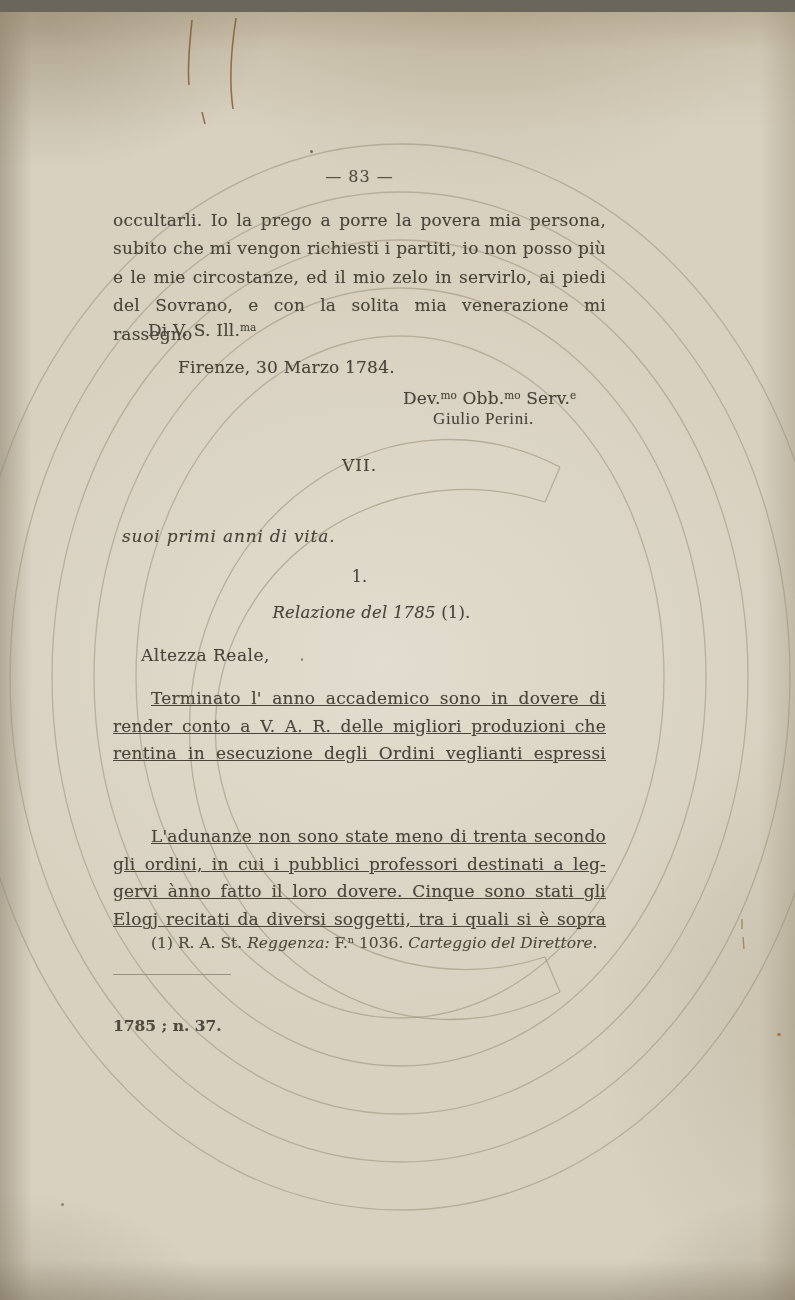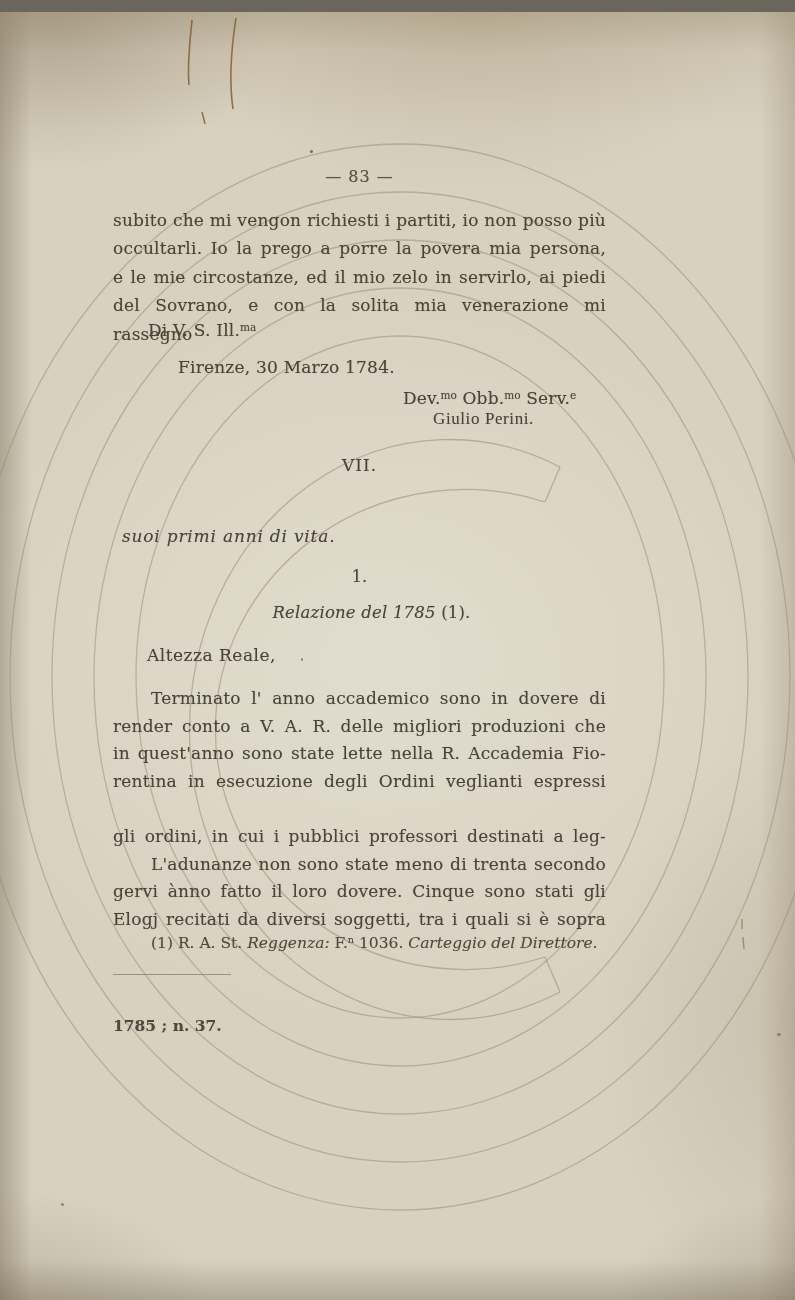--- a/index.html
+++ b/index.html
@@ -31,21 +31,21 @@
     white-space:nowrap;
   }
   .block{
     position:absolute;
     left:113px;width:493px;
     font-size:17px;line-height:28.4px;
     color:#4a453b;
     text-shadow:0 0 1px rgba(82,74,60,0.35);
     letter-spacing:0.2px;
   }
-  .block.tight{line-height:27.6px;}
+  .block.tight{line-height:27.6px;text-decoration:underline;}
   .jline{text-align:justify;text-align-last:justify;}
   .indent{padding-left:38px;}
   .pagenum{
     top:155px;left:113px;width:493px;
     text-align:center;font-size:16px;letter-spacing:1px;
     color:#555042;
   }
   .dateline{top:345px;left:178px;font-size:17px;}
   .closing{top:308px;left:148px;font-size:17px;}
   .valediction{top:376px;left:403px;font-size:17px;}
@@ -54,21 +54,21 @@
   .headline1{
     position:absolute;top:487px;left:152px;width:454px;
     font-size:17px;font-style:italic;
     text-align:justify;text-align-last:justify;
     letter-spacing:0.8px;color:#4a453b;
     text-shadow:0 0 1px rgba(82,74,60,0.35);
   }
   .headline2{top:514px;left:122px;font-size:17px;font-style:italic;letter-spacing:0.8px;}
   .subnum{top:555px;left:113px;width:493px;text-align:center;font-size:16px;}
   .subtitle{top:591px;left:125px;width:493px;text-align:center;font-size:16.5px;}
-  .salutation{top:633px;left:147px;font-size:17px;letter-spacing:0.5px;text-align:center;}
+  .salutation{top:633px;left:141px;font-size:17px;letter-spacing:0.5px;text-align:center;}
   .p1{top:194px;}
   .p2{top:673px;}
   .p3{top:811px;}
   .rule{
     position:absolute;top:962px;left:113px;width:118px;height:1px;
     background:#8d8778;opacity:0.85;
   }
   .footnote{
     position:absolute;left:113px;width:540px;
     font-size:15.5px;line-height:26px;color:#4f4a40;
@@ -107,22 +107,22 @@
       <path d="M 202 100 l 3 12"></path>
     </g>
     <g stroke="rgba(125,85,45,0.55)" stroke-width="1.4" fill="none">
       <path d="M 742 907 l 0 10 m 1 8 l 1 12"></path>
     </g>
   </svg>
 
   <div class="ink pagenum">— 83 —</div>
 
   <div class="block p1">
+    <div class="jline">occultarli. Io la prego a porre la povera mia persona,</div>
     <div class="jline">subito che mi vengon richiesti i partiti, io non posso più</div>
-    <div class="jline">occultarli. Io la prego a porre la povera mia persona,</div>
     <div class="jline">e le mie circostanze, ed il mio zelo in servirlo, ai piedi</div>
     <div class="jline">del Sovrano, e con la solita mia venerazione mi rassegno</div>
   </div>
 
   <div class="ink closing"><span>Di V. S. Ill.</span><span class="seg-sup">ma</span></div>
 
   <div class="ink dateline">Firenze, 30 Marzo 1784.</div>
 
   <div class="ink valediction"><span>Dev.</span><span class="seg-sup">mo</span><span> Obb.</span><span class="seg-sup">mo</span><span> Serv.</span><span class="seg-sup">e</span></div>
 
@@ -134,27 +134,26 @@
 
   <div class="ink subnum">1.</div>
 
   <div class="ink subtitle"><span class="seg-italic">Relazione del 1785</span><span> (1).</span></div>
 
   <div class="ink salutation">Altezza Reale,</div>
 
   <div class="block tight p2">
     <div class="jline indent">Terminato l' anno accademico sono in dovere di</div>
     <div class="jline">render conto a V. A. R. delle migliori produzioni che</div>
-    <div class="jline">in quest'anno sono state lette nella R. Accademia Fio-</div>
     <div class="jline">rentina in esecuzione degli Ordini veglianti espressi</div>
   </div>
 
   <div class="block tight p3">
+    <div class="jline indent">L'adunanze non sono state meno di trenta secondo</div>
     <div class="jline">gli ordini, in cui i pubblici professori destinati a leg-</div>
-    <div class="jline indent">L'adunanze non sono state meno di trenta secondo</div>
     <div class="jline">gervi ànno fatto il loro dovere. Cinque sono stati gli</div>
     <div class="jline">Elogj recitati da diversi soggetti, tra i quali si è sopra</div>
   </div>
 
   <div class="rule"></div>
   <div class="footnote fn1"><span>(1) R. A. St. </span><span class="seg-italic">Reggenza:</span><span> F.</span><span class="seg-sup">n</span><span> 1036. </span><span class="seg-italic">Carteggio del Direttore.</span></div>
   <div class="footnote fn2">1785 ; n. 37.</div>
 
   <div class="speck" style="left:310px;top:138px;width:3px;height:3px;background:#5a5448;opacity:.8"></div>
   <div class="speck" style="left:301px;top:646px;width:2px;height:3px;background:#6a6456;opacity:.75"></div>

